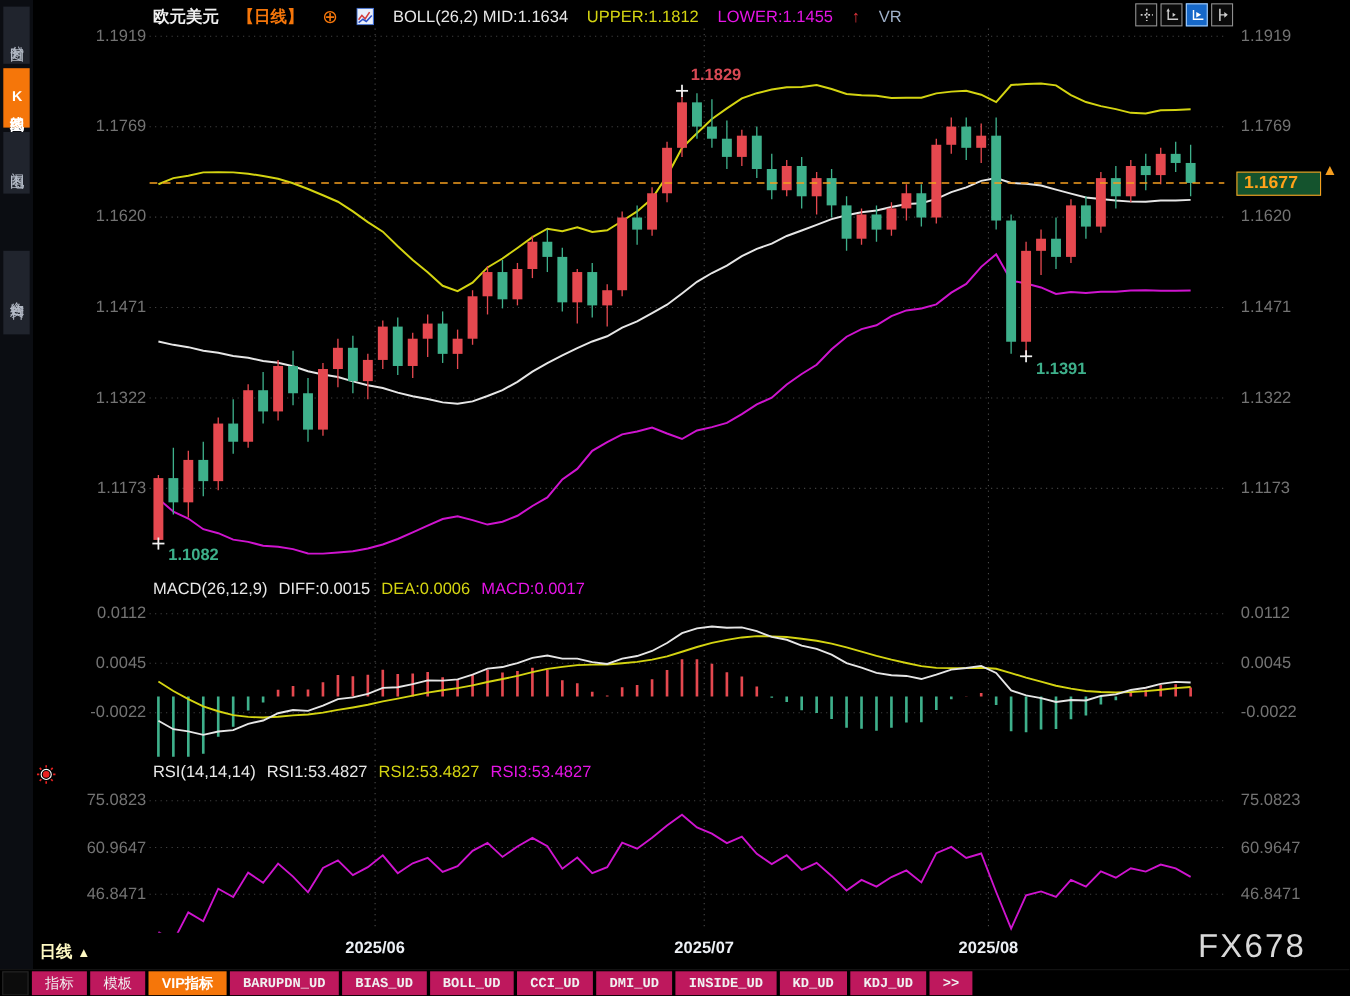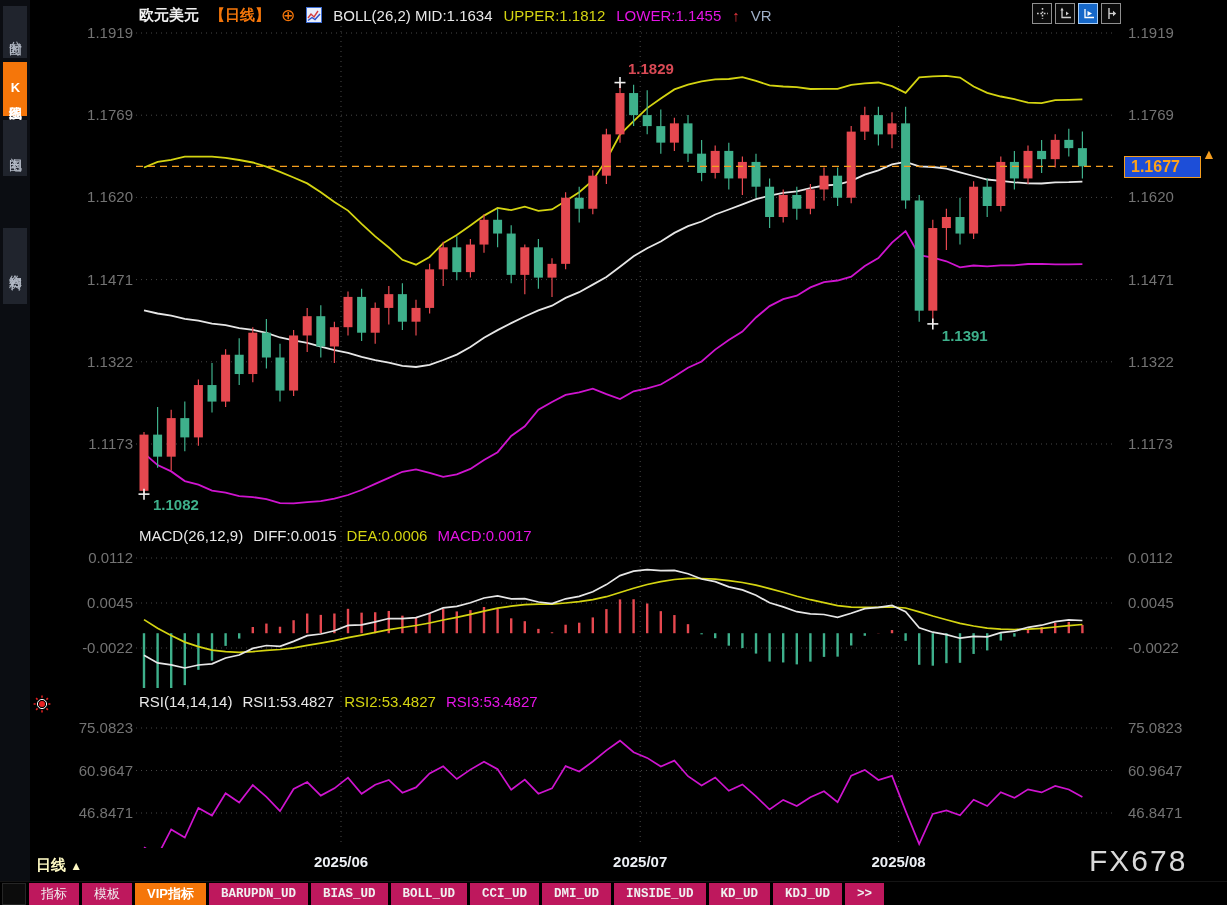--- a/index.html
+++ b/index.html
@@ -9,21 +9,21 @@
 
   
   #sidebar{position:absolute;left:0;top:0;width:30px;height:905px;background:#0b0d12;}
   .side-item{position:absolute;left:3px;width:24px;background:#20242d;color:#b3bac6;
              writing-mode:vertical-rl;text-orientation:upright;display:flex;align-items:center;
              justify-content:center;font-size:13px;letter-spacing:1px;cursor:pointer;}
   .side-item.active{background:#f5760a;color:#fff;font-weight:700;}
 
   
   #topbar{position:absolute;left:139px;top:4px;height:22px;display:flex;align-items:center;
-          gap:11px;font-size:15px;color:#e8e8e8;white-space:nowrap;}
+          gap:17px;font-size:15px;color:#e8e8e8;white-space:nowrap;}
   .c-orange{color:#f5760a;} .c-yellow{color:#d4d411;} .c-magenta{color:#e514e5;}
   .c-white{color:#e8e8e8;} .c-red{color:#e8353d;font-weight:700;} .c-vr{color:#9fb0c9;}
   .sym{font-weight:700;color:#f0f0f0;}
   .plus-circ{color:#f5760a;font-size:17px;line-height:17px;}
 
   #toolbar{position:absolute;left:1032px;top:3px;display:flex;gap:3px;}
   .tool-btn{width:20px;height:21px;border:1px solid #8f8f8f;background:#0a0a0a;display:flex;
             align-items:center;justify-content:center;cursor:pointer;box-sizing:border-box;}
   .tool-btn.active{background:#1668c9;border-color:#a8cdf5;}
 
@@ -35,21 +35,21 @@
 
   .date-label{position:absolute;top:853px;width:90px;text-align:center;color:#edf0f5;
               font-size:15px;font-weight:700;}
 
   #period-label{position:absolute;left:36px;top:856px;color:#fef9c3;font-size:15px;font-weight:700;}
   #period-label .tri{font-size:12px;}
 
   #watermark{position:absolute;left:1089px;top:844px;font-size:30px;color:#d9d9d9;letter-spacing:2px;}
 
   .price-tag{position:absolute;left:1124px;top:156px;width:77px;height:22px;box-sizing:border-box;
-             border:1px solid #f59e1f;background:#1d4ed8;color:#ffa21a;font-size:16px;font-weight:700;
+             border:1px solid #f59e1f;background:#14532d;color:#ffa21a;font-size:16px;font-weight:700;
              line-height:20px;padding-left:6px;}
   .tag-arrow{position:absolute;left:1202px;top:146px;color:#f59e1f;font-size:14px;}
 
   .annotation{position:absolute;font-size:15px;font-weight:700;white-space:nowrap;}
   .ann-red{color:#d94a55;} .ann-green{color:#3eb08b;}
 
   #alarm{position:absolute;left:33px;top:695px;width:18px;height:18px;cursor:pointer;}
 
   
   #tabbar{position:absolute;left:0;bottom:0;width:1227px;height:24px;background:#000;display:flex;

